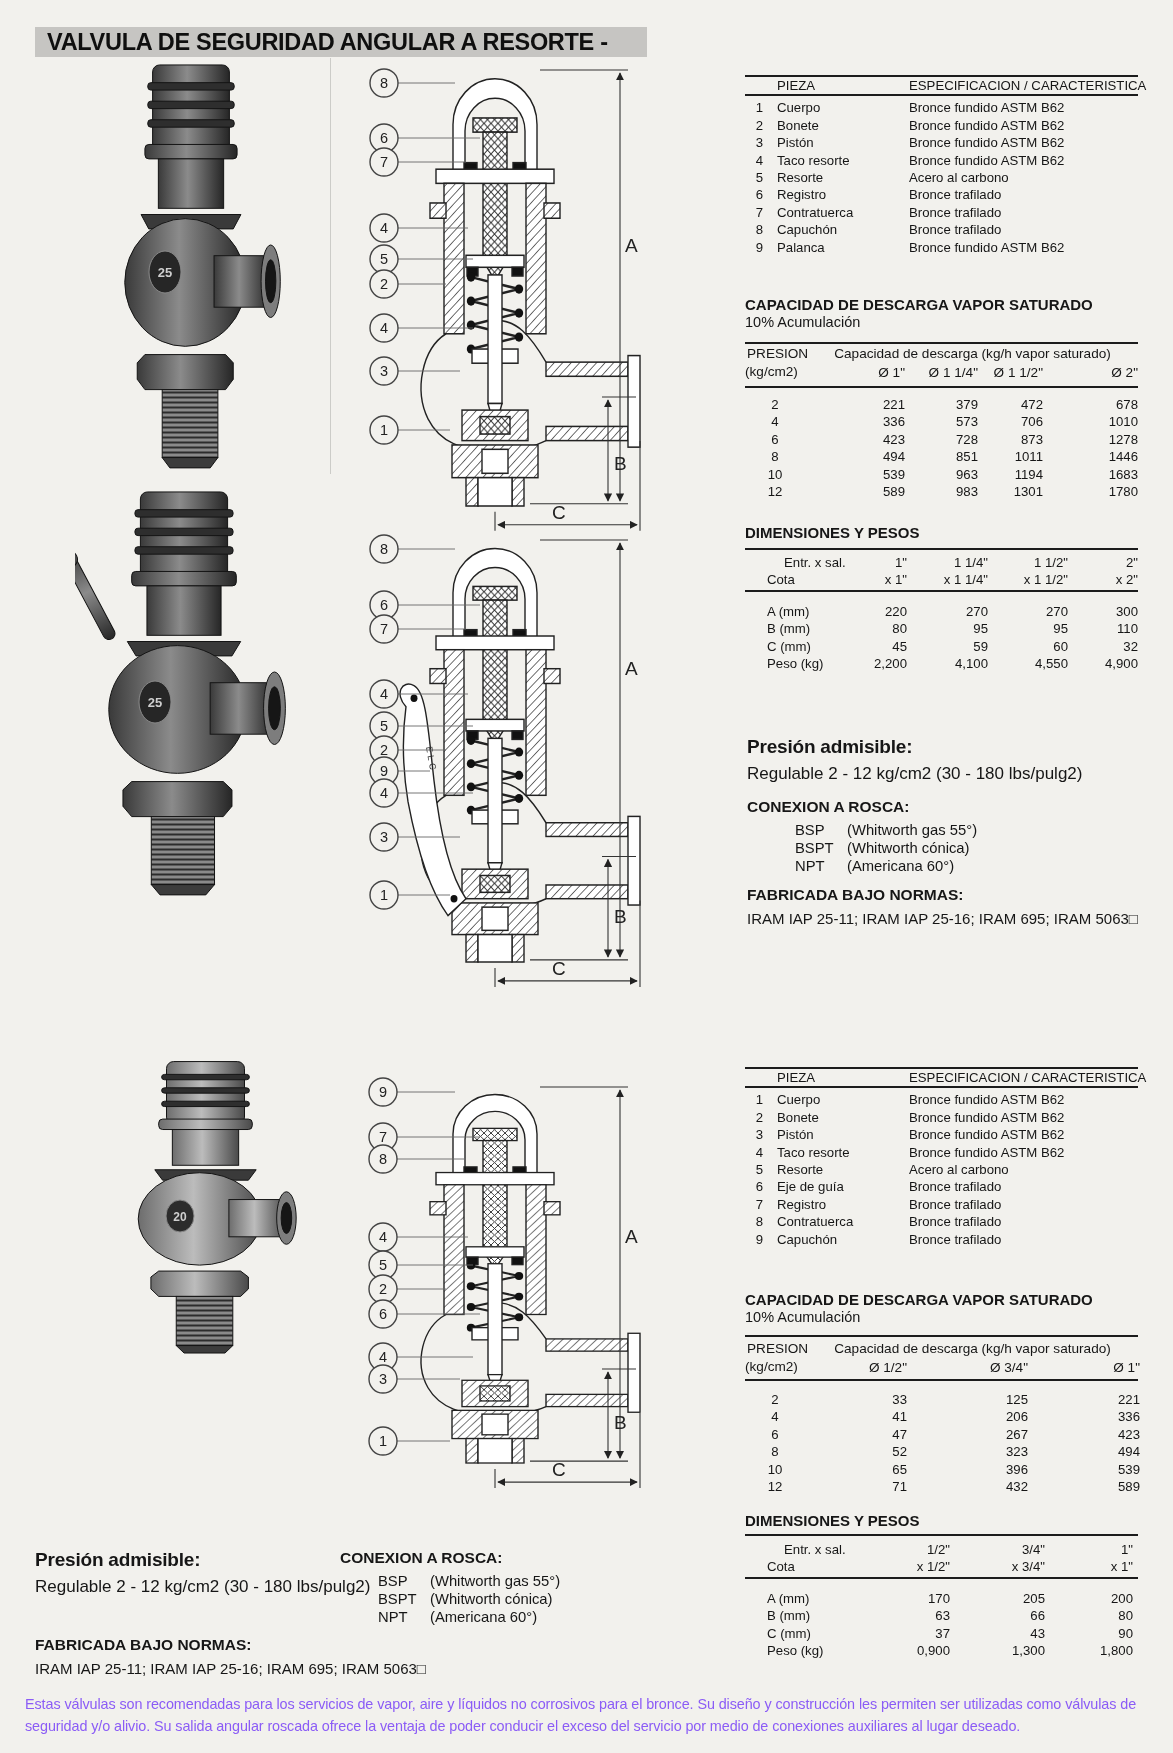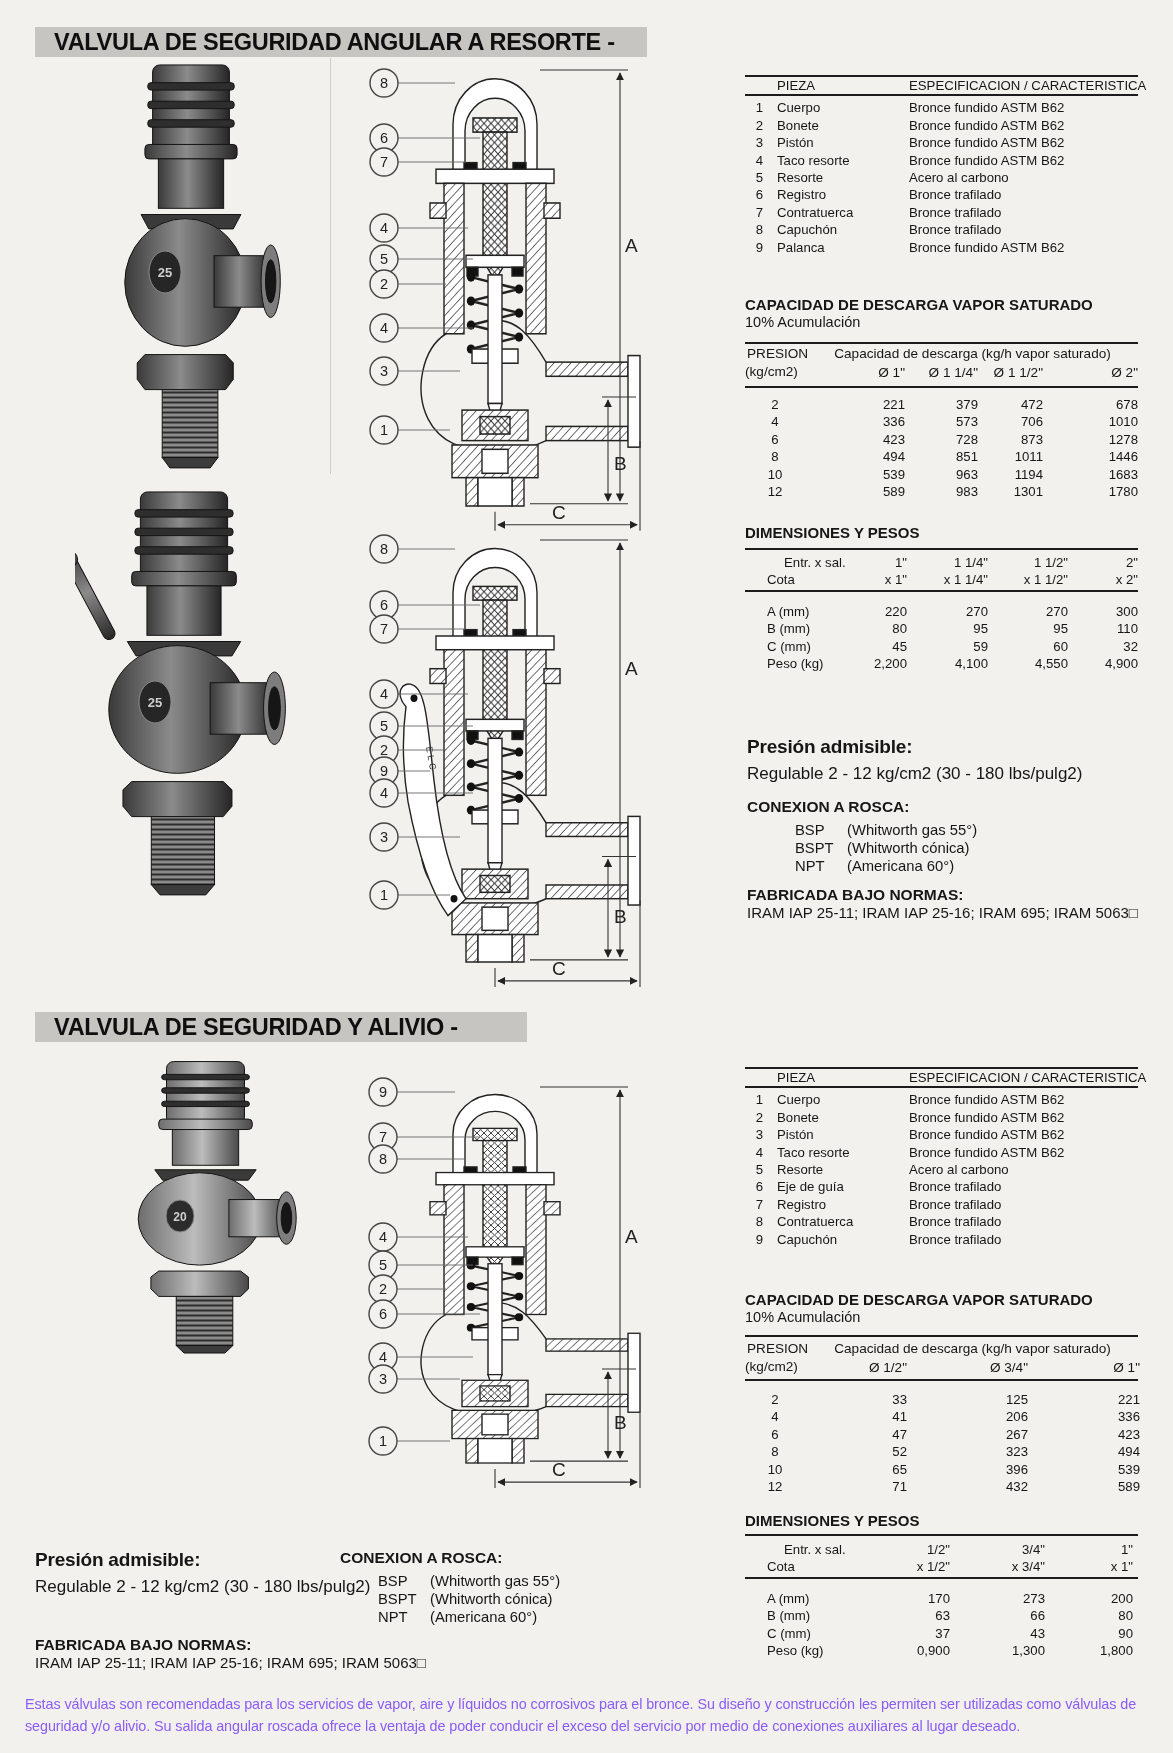--- a/index.html
+++ b/index.html
@@ -1,19 +1,19 @@
 <!DOCTYPE html>
 <html><head>
 <meta charset="utf-8">
 <style>
 *{margin:0;padding:0;box-sizing:border-box}
 html,body{background:#e8e7e3}
 #page{position:relative;width:1173px;height:1753px;background:#f2f1ed;font-family:"Liberation Sans",sans-serif;color:#161616;overflow:hidden}
 .abs{position:absolute}
-.bar{position:absolute;height:30px;background:#c6c5c2;color:#0f0f0f;font-weight:700;font-size:23.5px;line-height:30px;padding-left:19px;letter-spacing:-.3px;white-space:nowrap}
+.bar{position:absolute;height:30px;background:#c6c5c2;color:#0f0f0f;font-weight:700;font-size:23.5px;line-height:30px;padding-left:12px;letter-spacing:-.3px;white-space:nowrap}
 .sep{position:absolute;width:1px;background:#ccccc8}
 .tbl{position:absolute;font-size:13.2px}
 .hr{position:absolute;left:0;right:0;height:1.5px;background:#1c1c1c}
 .hr2{height:2.4px}
 .grid{display:grid}
 .trow{display:contents}
 .cell{height:17.4px;line-height:17.4px;white-space:nowrap}
 .parts-grid{grid-template-columns:26px 132px auto}
 .parts-grid .cell:nth-child(1){text-align:right;padding-right:8px}
 .parts-grid .cell:nth-child(2),.parts-grid .cell:nth-child(3){padding-left:6px}
@@ -34,21 +34,21 @@
 .cap1-grid .cell:nth-child(1),.cap2-grid .cell:nth-child(1){text-align:center}
 .dims1-grid{grid-template-columns:122px 40px 81px 80px 70px}
 .dims2-grid{grid-template-columns:122px 83px 95px 88px}
 .dims1-grid .cell,.dims2-grid .cell{text-align:right}
 .dims1-grid .cell:nth-child(1),.dims2-grid .cell:nth-child(1){text-align:left;padding-left:22px}
 .h1.dims1-grid .cell:nth-child(1),.h1.dims2-grid .cell:nth-child(1){padding-left:39px}
 .txt{position:absolute;white-space:nowrap}
 .bt{font-weight:700;font-size:19px;letter-spacing:-.2px}
 .nt{font-size:17px;margin-top:6px}
 .bt2{font-weight:700;font-size:15.5px}
-.nt2{font-size:15px;margin-top:0}
+.nt2{font-size:15px;margin-top:6px}
 .conn{display:grid;grid-template-columns:52px auto;margin:5px 0 0 48px;font-size:14.8px}
 .conn .cell{height:18.2px;line-height:18.2px}
 .footer{position:absolute;font-size:14.4px;line-height:1.52;color:#8b5cf6;letter-spacing:-.1px}
 svg text{font-family:"Liberation Sans",sans-serif}
 .dim{font-size:19px;fill:#222}
 .mark{font-size:13px;font-weight:700;fill:#cfcfcf;text-anchor:middle}
 .elc{font-size:9px;fill:#333;letter-spacing:3px}
 .callout-num{font-size:14.5px;fill:#222;text-anchor:middle}
 </style>
 </head>
@@ -438,23 +438,20 @@
         <div class="trow"><div class="cell">BSP</div><div class="cell">(Whitworth gas 55°)</div></div>
         <div class="trow"><div class="cell">BSPT</div><div class="cell">(Whitworth cónica)</div></div>
         <div class="trow"><div class="cell">NPT</div><div class="cell">(Americana 60°)</div></div>
       </div>
   </div>
   <div class="txt" style="left:747px;top:886px">
     <div class="bt2">FABRICADA BAJO NORMAS:</div>
     <div class="nt2">IRAM IAP 25-11; IRAM IAP 25-16; IRAM 695; IRAM 5063□</div>
   </div>
 
-  <div class="bar" style="left:35px;top:1012px;width:492px">
-    <span>VALVULA DE SEGURIDAD Y ALIVIO -</span>
-  </div>
 
   <svg class="abs" style="left:108px;top:1058px" width="195" height="298" viewBox="0 0 195 298">
       <g stroke="#141414" stroke-width="1">
     <rect x="58.5" y="3.576" width="78" height="62.58" rx="7" fill="url(#gml)"></rect>
     <rect x="53.62500000000001" y="16.39" width="87.75" height="5.364" rx="3" fill="#2e2e2e"></rect>
     <rect x="53.62500000000001" y="29.8" width="87.75" height="5.364" rx="3" fill="#2e2e2e"></rect>
     <rect x="53.62500000000001" y="43.209999999999994" width="87.75" height="5.364" rx="3" fill="#2e2e2e"></rect>
     <rect x="50.7" y="61.089999999999996" width="93.6" height="10.430000000000001" rx="4" fill="url(#gml)"></rect>
     <rect x="64.35000000000001" y="71.52" width="66.30000000000001" height="35.76" fill="url(#gml)"></rect>
     <polygon points="46.8,111.75 148.2,111.75 140.4,122.17999999999999 54.60000000000001,122.17999999999999" fill="#3a3a3a"></polygon>
@@ -636,21 +633,21 @@
         <div class="cell">1"</div>
       </div>
     <div class="grid dims2-grid">
         <div class="cell">Cota</div>
         <div class="cell">x 1/2"</div>
         <div class="cell">x 3/4"</div>
         <div class="cell">x 1"</div>
       </div>
     <div class="hr" style="top:65px"></div>
     <div class="grid dims2-grid" style="margin-top:14px">
-        <div class="trow"><div class="cell">A (mm)</div><div class="cell">170</div><div class="cell">273</div><div class="cell">200</div></div>
+        <div class="trow"><div class="cell">A (mm)</div><div class="cell">170</div><div class="cell">205</div><div class="cell">200</div></div>
         <div class="trow"><div class="cell">B (mm)</div><div class="cell">63</div><div class="cell">66</div><div class="cell">80</div></div>
         <div class="trow"><div class="cell">C (mm)</div><div class="cell">37</div><div class="cell">43</div><div class="cell">90</div></div>
         <div class="trow"><div class="cell">Peso (kg)</div><div class="cell">0,900</div><div class="cell">1,300</div><div class="cell">1,800</div></div>
       </div>
   </div>
 
   <div class="txt" style="left:35px;top:1549px">
     <div class="bt">Presión admisible:</div>
     <div class="nt">Regulable 2 - 12 kg/cm2 (30 - 180 lbs/pulg2)</div>
   </div>

